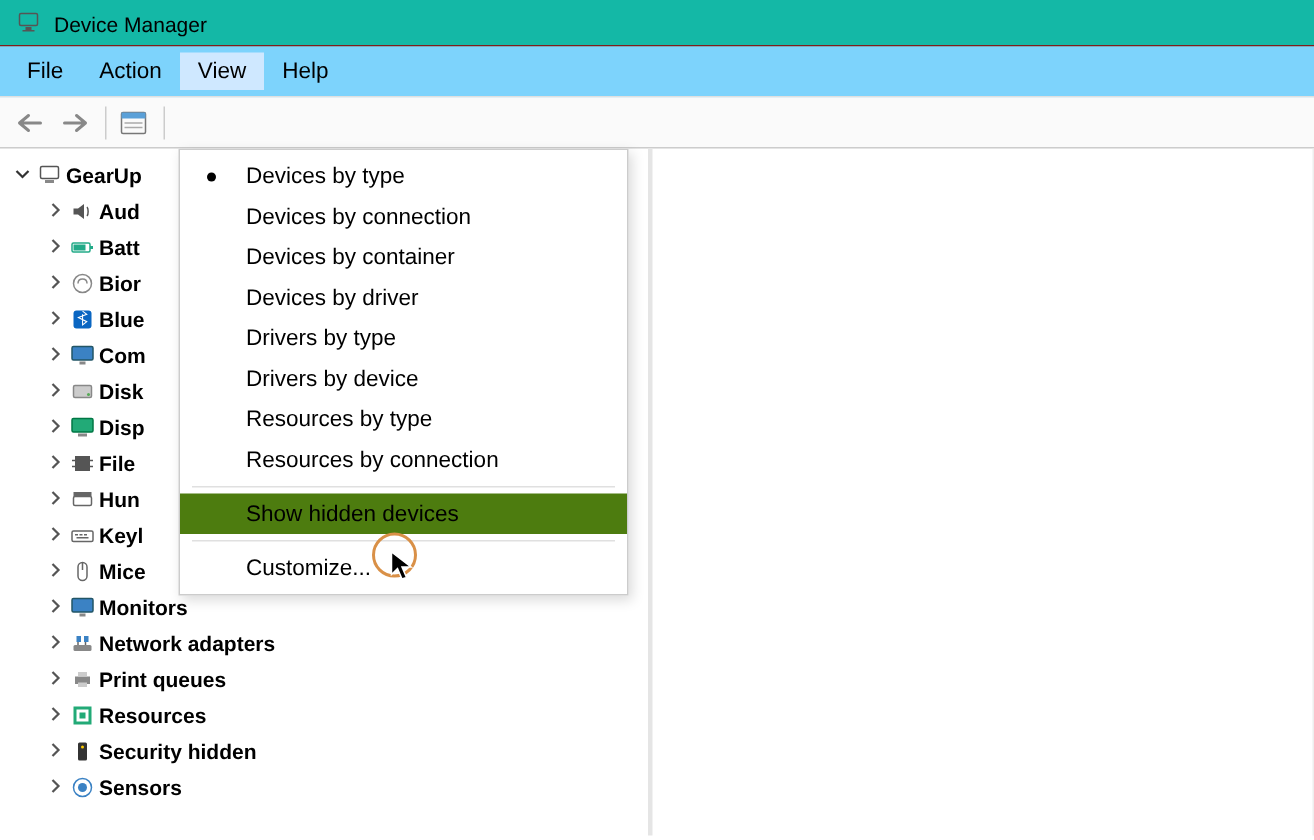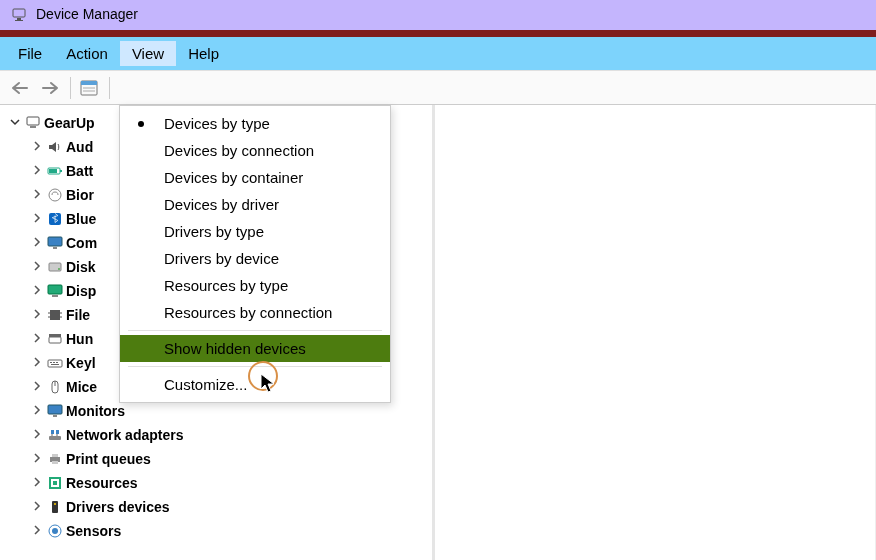--- a/index.html
+++ b/index.html
@@ -8,24 +8,24 @@
     font-size: 14px;
     background: #fff;
     color: #000;
     width: 876px;
     height: 560px;
     overflow: hidden;
   }
   
   .titlebar {
     display: flex;
-    align-items: flex-start;
+    align-items: flex-end;
     padding: 6px 10px;
-    border-bottom: 7px solid #7f1d1d;
-    background: #c4b5fd;
+    border-bottom: 1px solid #7f1d1d;
+    background: #14b8a6;
   }
   .titlebar .app-icon { width: 18px; height: 18px; margin-right: 8px; display:flex; align-items:center; justify-content:center;}
   .titlebar .title { font-size: 14px; }
   
   .menubar {
     display: flex;
     align-items: center;
     padding: 4px 6px;
     border-bottom: 1px solid #e0e0e0;
     background:#7dd3fc;
@@ -74,21 +74,21 @@
   }
   .tree-row .expander{width:14px;text-align:center;color:#555;font-size:11px;}
   .tree-row .dev-icon{width:22px;display:flex;align-items:center;justify-content:center;}
   .tree-row.level0{padding-left:0;}
   .tree-row.level1{padding-left:22px;}
   
   .dropdown{
     position:absolute;
     left:119px;
     top:0px;
-    width:272px;
+    width:300px;
     background:#fff;
     border:1px solid #ccc;
     box-shadow:2px 3px 8px rgba(0,0,0,0.15);
     padding:4px 0;
     z-index:10;
   }
   .dd-item{
     display:flex;align-items:center;
     padding:5px 14px 5px 44px;
     font-size:15px;
@@ -376,21 +376,21 @@
         <div class="tree-row level1">
           <span class="expander"><svg width="10" height="10" viewBox="0 0 10 10">
               <path d="M3 1 L7 5 L3 9" stroke="#555" stroke-width="1.5" fill="none"></path>
             </svg></span>
           <span class="dev-icon">
             <svg width="16" height="16" viewBox="0 0 16 16">
               <rect x="5" y="2" width="6" height="12" rx="1" fill="#333"></rect>
               <circle cx="8" cy="5" r="1" fill="#fc0"></circle>
             </svg>
           </span>
-          <span>Drivers devices</span>
+          <span>Security hidden</span>
         </div>
         <div class="tree-row level1">
           <span class="expander"><svg width="10" height="10" viewBox="0 0 10 10">
               <path d="M3 1 L7 5 L3 9" stroke="#555" stroke-width="1.5" fill="none"></path>
             </svg></span>
           <span class="dev-icon">
             <svg width="16" height="16" viewBox="0 0 16 16">
               <circle cx="8" cy="8" r="3" fill="#3b82c4"></circle>
               <circle cx="8" cy="8" r="6" fill="none" stroke="#3b82c4"></circle>
             </svg>

